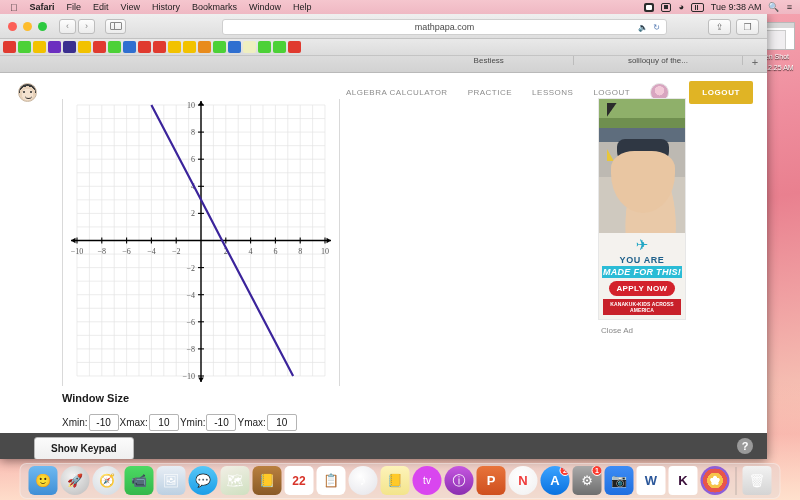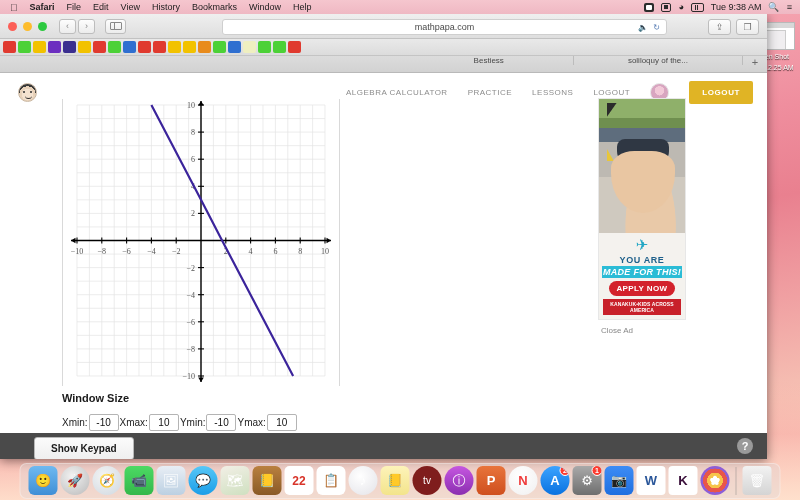--- a/index.html
+++ b/index.html
@@ -451,21 +451,21 @@
     </div>
     <div class="dk" style="background: rgb(255, 255, 255);">
       <span style="font-size: 13px;">📋</span>
     </div>
     <div class="dk" style="background: radial-gradient(circle at 40% 35%, rgb(255, 255, 255), rgb(227, 227, 232)); border-radius: 50%;">
       <span style="font-size: 13px;">♪</span>
     </div>
     <div class="dk" style="background: linear-gradient(rgb(253, 243, 185), rgb(243, 228, 140));">
       <span style="font-size: 13px;">📒</span>
     </div>
-    <div class="dk" style="background: #7f1d1d; border-radius: 50%;">
+    <div class="dk" style="background: #d946ef; border-radius: 50%;">
       <span style="font-size: 10px;">tv</span>
     </div>
     <div class="dk" style="background: linear-gradient(rgb(197, 86, 224), rgb(139, 47, 176)); border-radius: 50%;">
       <span style="font-size: 13px;">ⓘ</span>
     </div>
     <div class="dk" style="background: linear-gradient(rgb(232, 116, 59), rgb(207, 79, 30));">
       <span style="font-size: 13px; font-weight: bold;">P</span>
     </div>
     <div class="dk" style="background: radial-gradient(circle at 40% 35%, rgb(255, 255, 255), rgb(240, 240, 240)); border-radius: 50%;">
       <span style="font-size: 13px; color: rgb(239, 59, 59); font-weight: bold;">N</span>

